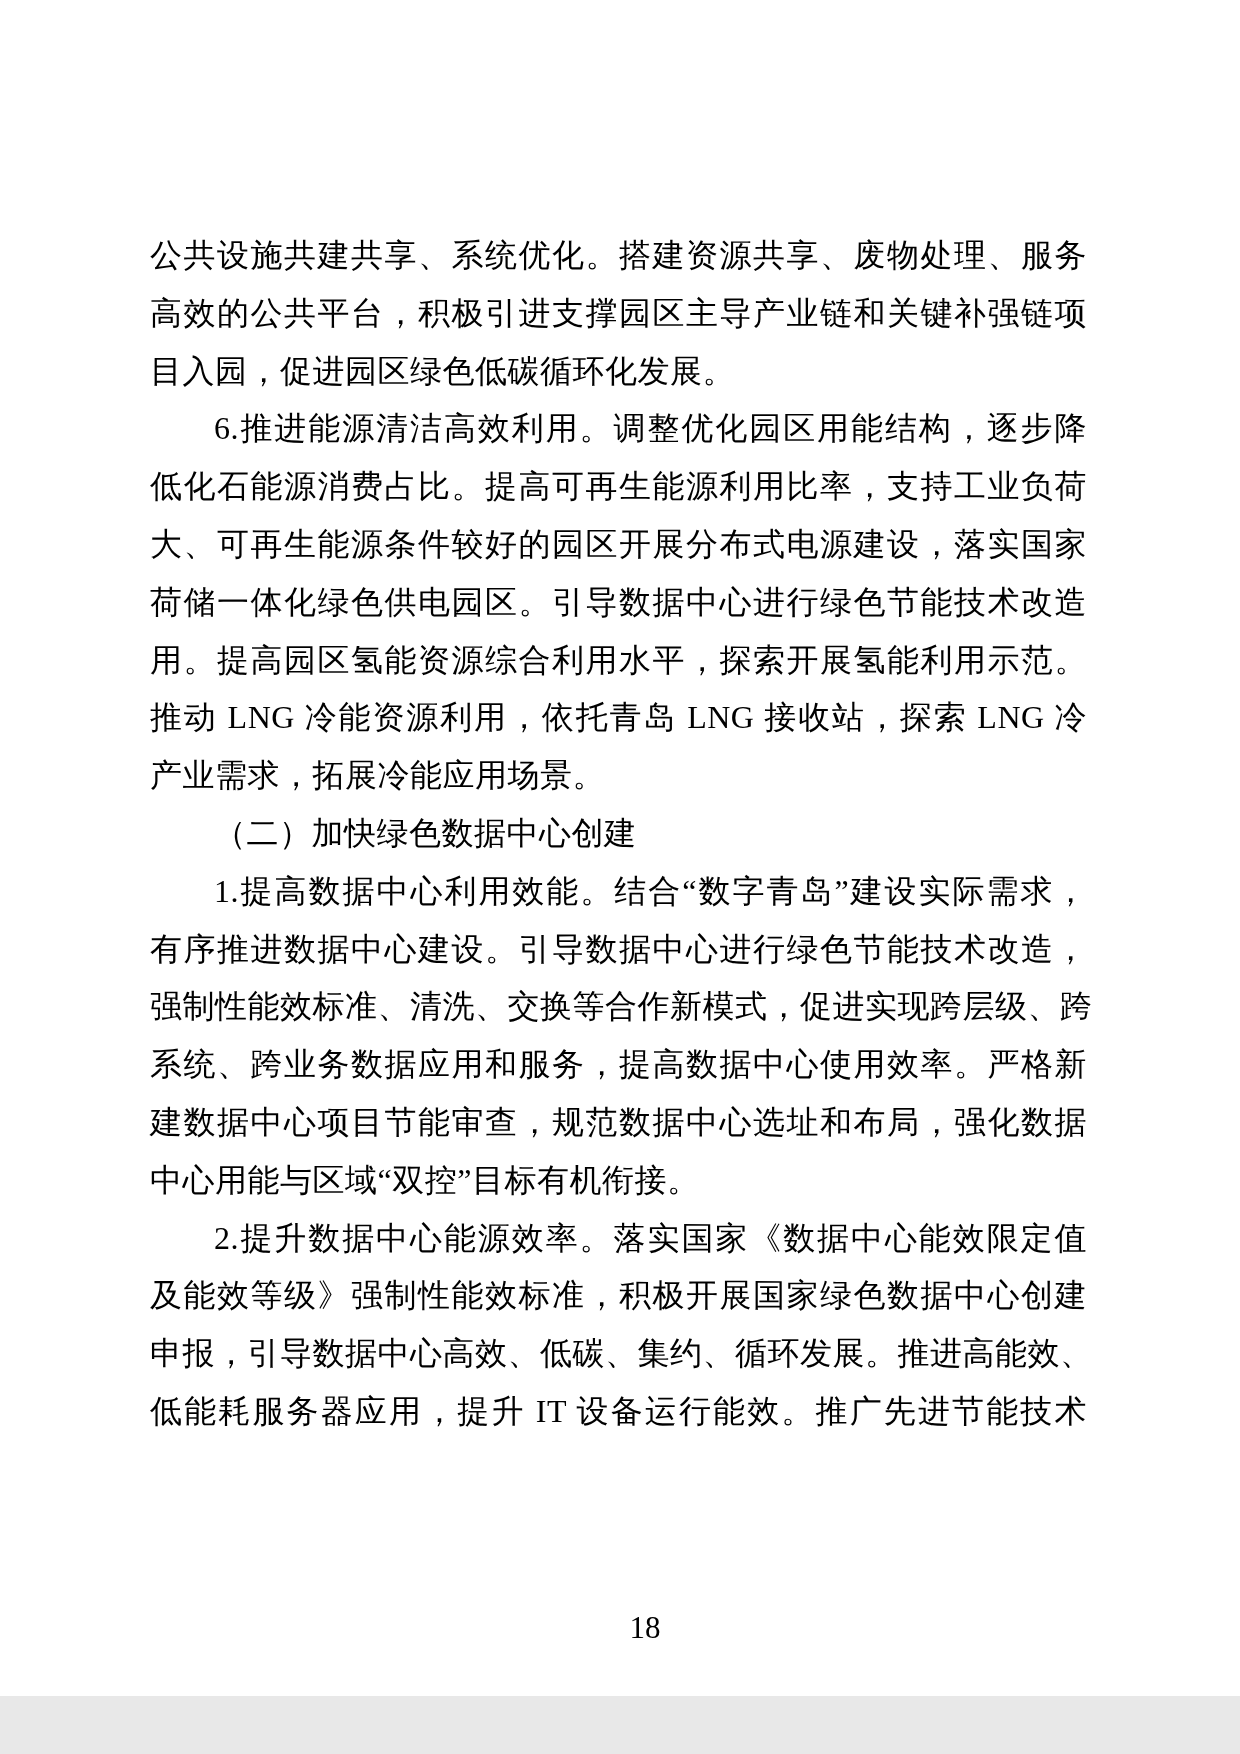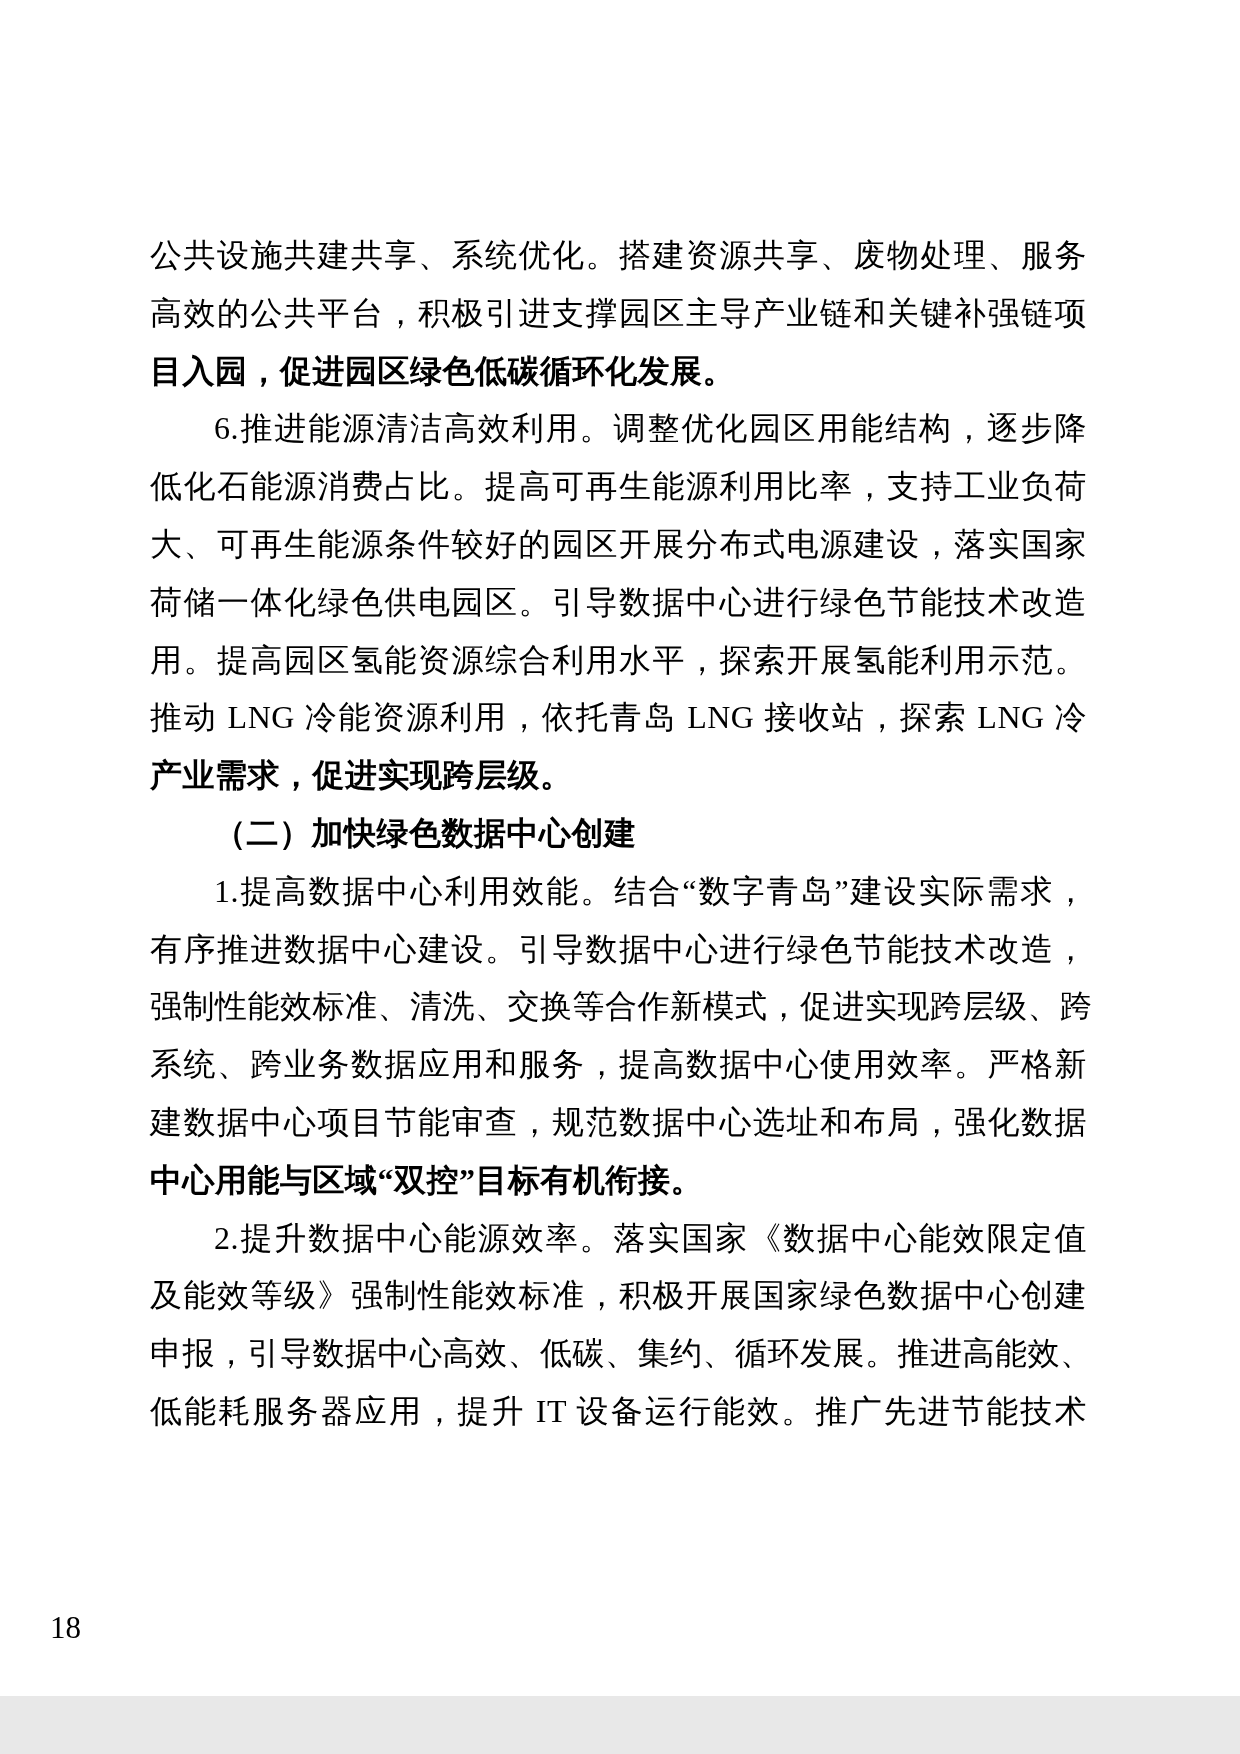--- a/index.html
+++ b/index.html
@@ -28,55 +28,54 @@
   }
   .line {
     text-align: justify;
     text-align-last: justify;
     white-space: nowrap;
     overflow: visible;
   }
   .line.flush {
     text-align: left;
     text-align-last: left;
-    font-weight: bold;
   }
   .line.ind {
     text-indent: 64px;
   }
   .line.heading {
     
     font-family: "Liberation Serif", "DejaVu Serif", serif;
   }
   .footer {
     position: absolute;
     top: 1608px;
     left: 50px;
     width: 1190px;
-    text-align: left;
+    text-align: center;
     font-size: 31px;
     line-height: 40px;
   }
 </style>
 </head>
 <body>
 
 <div class="page">
   <section class="text-block">
 
   <div class="line">公共设施共建共享、系统优化。搭建资源共享、废物处理、服务</div>
       <div class="line">高效的公共平台，积极引进支撑园区主导产业链和关键补强链项</div>
       <div class="line flush">目入园，促进园区绿色低碳循环化发展。</div>
       <div class="line ind">6.推进能源清洁高效利用。调整优化园区用能结构，逐步降</div>
       <div class="line">低化石能源消费占比。提高可再生能源利用比率，支持工业负荷</div>
       <div class="line">大、可再生能源条件较好的园区开展分布式电源建设，落实国家</div>
       <div class="line">荷储一体化绿色供电园区。引导数据中心进行绿色节能技术改造</div>
       <div class="line">用。提高园区氢能资源综合利用水平，探索开展氢能利用示范。</div>
       <div class="line">推动 LNG 冷能资源利用，依托青岛 LNG 接收站，探索 LNG 冷</div>
-      <div class="line flush">产业需求，促进实现跨层级。</div>
+      <div class="line flush">产业需求，拓展冷能应用场景。</div>
       <div class="line ind flush heading">（二）加快绿色数据中心创建</div>
       <div class="line ind">1.提高数据中心利用效能。结合“数字青岛”建设实际需求，</div>
       <div class="line">有序推进数据中心建设。引导数据中心进行绿色节能技术改造，</div>
       <div class="line">强制性能效标准、清洗、交换等合作新模式，促进实现跨层级、跨</div>
       <div class="line">系统、跨业务数据应用和服务，提高数据中心使用效率。严格新</div>
       <div class="line">建数据中心项目节能审查，规范数据中心选址和布局，强化数据</div>
       <div class="line flush">中心用能与区域“双控”目标有机衔接。</div>
       <div class="line ind">2.提升数据中心能源效率。落实国家《数据中心能效限定值</div>
       <div class="line">及能效等级》强制性能效标准，积极开展国家绿色数据中心创建</div>
       <div class="line">申报，引导数据中心高效、低碳、集约、循环发展。推进高能效、</div>

